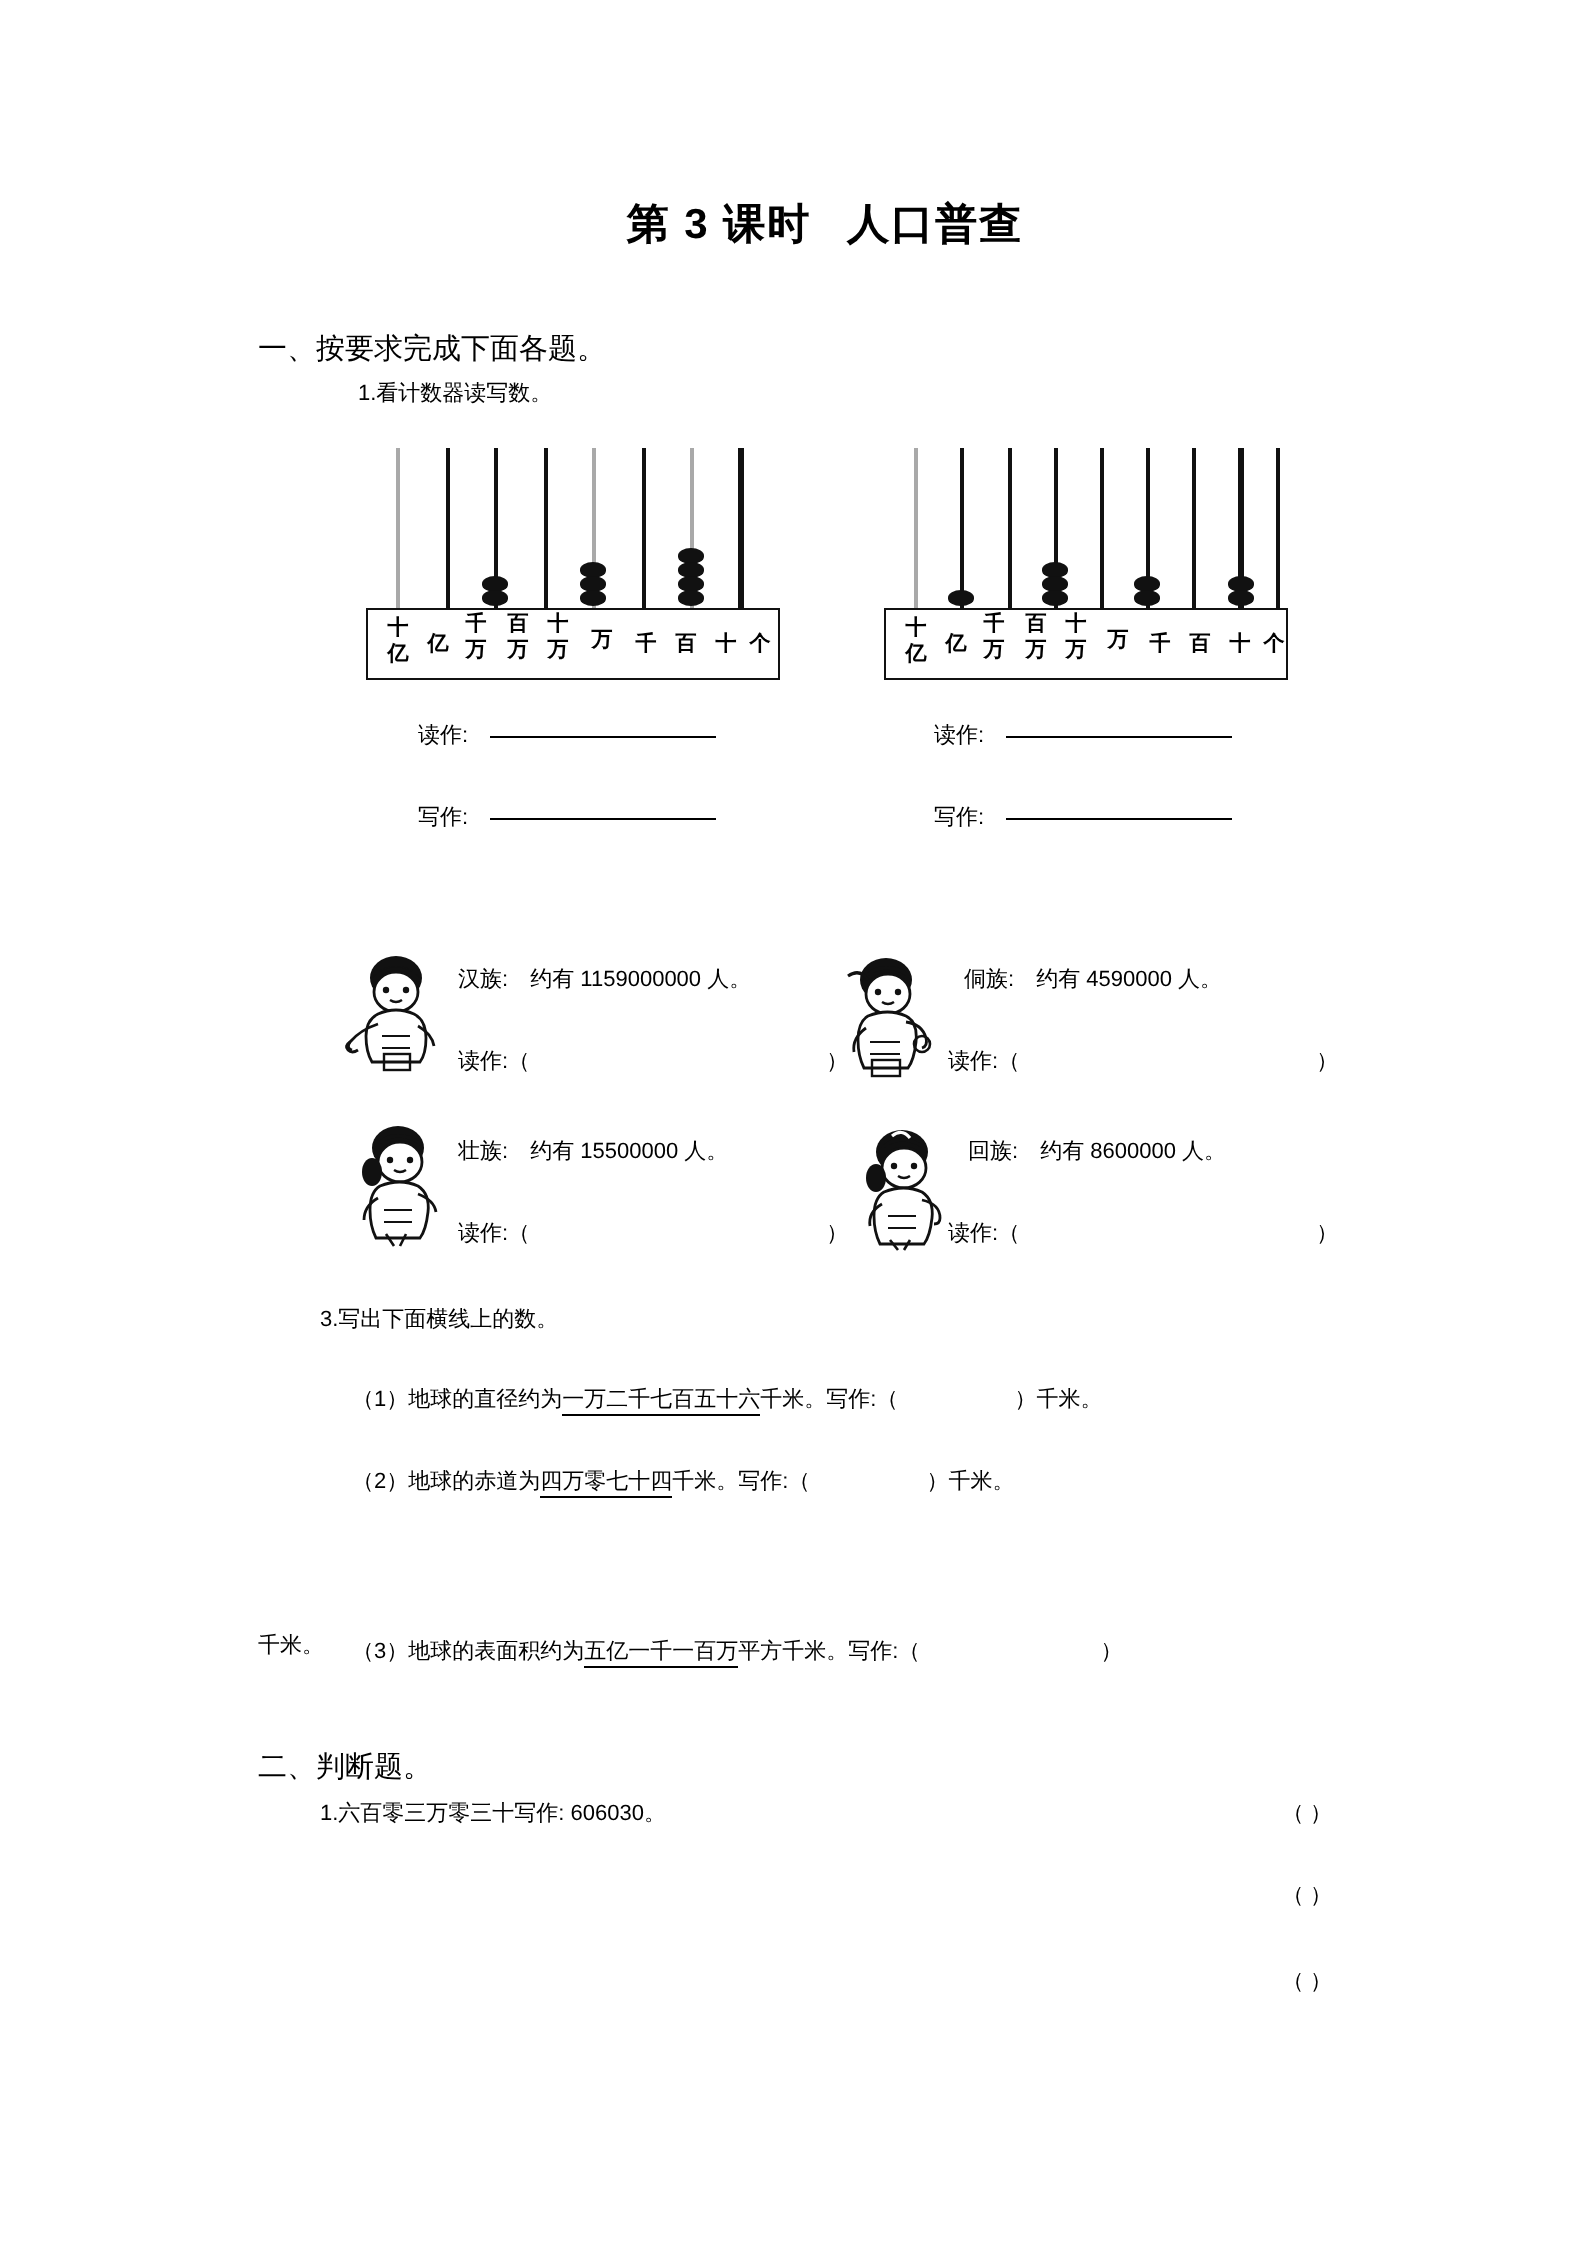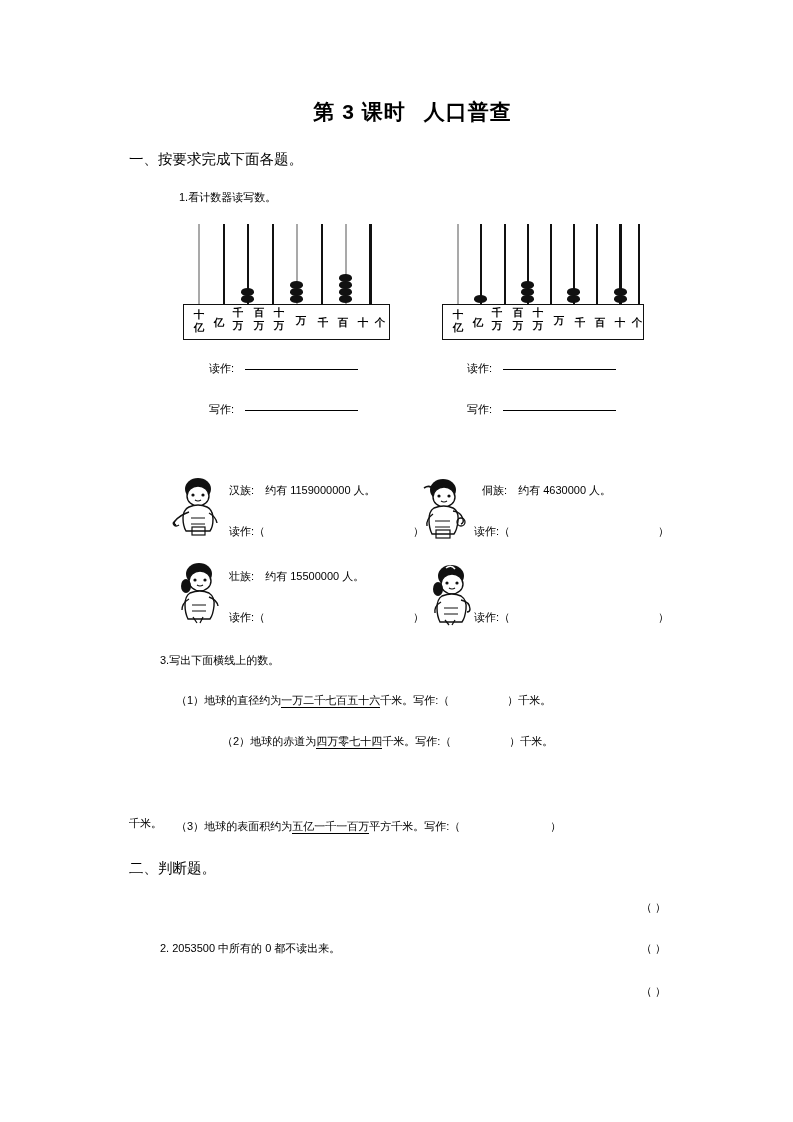--- a/index.html
+++ b/index.html
@@ -35,21 +35,21 @@
   }
   .title .gap { display: inline-block; width: 18px; }
 
   
   .t {
     position: absolute;
     font-size: 11px;
     line-height: 1.5;
     white-space: nowrap;
   }
-  .sec-head { font-size: 14.5px; }
+  .sec-head { font-size: 14.5px; margin-top: 16px; }
 
   
   .rule {
     display: inline-block;
     border-bottom: 1.6px solid #000;
     height: 1px;
     vertical-align: 2px;
   }
 
   .ul { border-bottom: 1.3px solid #000; padding-bottom: 1px; }
@@ -281,21 +281,21 @@
       <path d="M18 30 q10 -4 19 0 q6 3 5 13 q-1 9 -4 13 l-22 0 q-3 -6 -3 -14 q0 -9 5 -12z" fill="#fff" stroke="#111" stroke-width="1.4"></path>
       <path d="M37 33 q8 1 10 8 q1 4 -2 5" stroke="#111" stroke-width="1.4" fill="none"></path>
       <circle cx="45" cy="44" r="4" fill="none" stroke="#111" stroke-width="1.3"></circle>
       <path d="M17 36 q-7 5 -6 12" stroke="#111" stroke-width="1.4" fill="none"></path>
       <path d="M19 43 l15 0 M19 49 l15 0" stroke="#111" stroke-width="1" fill="none"></path>
       <rect x="20" y="52" width="14" height="8" fill="none" stroke="#111" stroke-width="1.2"></rect>
     </svg>
   </div>
   <div class="t" style="left:466px; top:482px;">
     <span>侗族:</span>
-    <span class="spacer-s"></span><span>约有 4630000 人。</span>
+    <span class="spacer-s"></span><span>约有 4590000 人。</span>
   </div>
   <div class="t" style="left:458px; top:523px;">
     <span>读作:（</span><span class="spacer-xl"></span><span class="spacer-l"></span><span>）</span>
   </div>
 
   <div class="kid" style="left:157px; top:562px;">
     <svg width="56" height="62" viewBox="0 0 56 62">
       <ellipse cx="26" cy="12" rx="13" ry="11" fill="#111"></ellipse>
       <ellipse cx="27" cy="19" rx="11" ry="10" fill="#fff" stroke="#111" stroke-width="1.4"></ellipse>
       <path d="M14 13 q11 -12 25 -1 q-4 -7 -13 -7 q-9 0 -12 8z" fill="#111"></path>
@@ -328,44 +328,48 @@
       <circle cx="22" cy="19" r="1.6" fill="#111"></circle>
       <circle cx="32" cy="19" r="1.6" fill="#111"></circle>
       <path d="M24 24 q3 2 6 0" stroke="#111" stroke-width="1.2" fill="none"></path>
       <path d="M17 32 q10 -4 19 0 q6 4 5 13 q-1 9 -4 13 l-22 0 q-3 -6 -3 -14 q0 -9 5 -12z" fill="#fff" stroke="#111" stroke-width="1.4"></path>
       <path d="M36 36 q9 2 9 9 q0 3 -3 3" stroke="#111" stroke-width="1.4" fill="none"></path>
       <path d="M16 38 q-7 4 -6 11" stroke="#111" stroke-width="1.4" fill="none"></path>
       <path d="M19 44 l14 0 M19 50 l14 0" stroke="#111" stroke-width="1" fill="none"></path>
       <path d="M20 56 l4 5 M30 56 l-3 5" stroke="#111" stroke-width="1.3" fill="none"></path>
     </svg>
   </div>
+  <div class="t" style="left:468px; top:568px;">
+    <span>回族:</span>
+    <span class="spacer-s"></span><span>约有 8600000 人。</span>
+  </div>
   <div class="t" style="left:458px; top:609px;">
     <span>读作:（</span><span class="spacer-xl"></span><span class="spacer-l"></span><span>）</span>
   </div>
 
   <div class="t" style="left:144px; top:652px;">3.写出下面横线上的数。</div>
 
   <div class="t" style="left:160px; top:692px;">
     <span>（1）</span><span>地球的直径约为</span><span class="ul">一万二千七百五十六</span><span>千米。写作:（</span><span class="spacer-l"></span><span>）千米。</span>
   </div>
 
-  <div class="t" style="left:160px; top:733px;margin-left:46px;">
+  <div class="t" style="left:160px; top:733px;">
     <span>（2）</span><span>地球的赤道为</span><span class="ul">四万零七十四</span><span>千米。写作:（</span><span class="spacer-l"></span><span>）千米。</span>
   </div>
 
   <div class="t" style="left:160px; top:774px;margin-top:44px;">
     <span>（3）</span><span>地球的表面积约为</span><span class="ul">五亿一千一百万</span><span>平方千米。写作:（</span><span class="spacer-xl"></span><span>）</span>
   </div>
 
   <div class="t" style="left:113px; top:815px;">千米。</div>
 
   <div class="t sec-head" style="left:113px; top:858px;">二、判断题。</div>
 
+  <div class="t" style="left:144px; top:899px;">
+    <span>1.六百零三万零三十写作: 606030。</span>
+  </div>
   <div class="t" style="left:625px; top:899px;">（    ）</div>
 
-  <div class="t" style="left:144px; top:940px;">
-    <span>2.   2053500 中所有的 0 都不读出来。</span>
-  </div>
   <div class="t" style="left:625px; top:940px;">（    ）</div>
 
   <div class="t" style="left:625px; top:983px;">（    ）</div>
 
 </div>
 
 </body></html>

